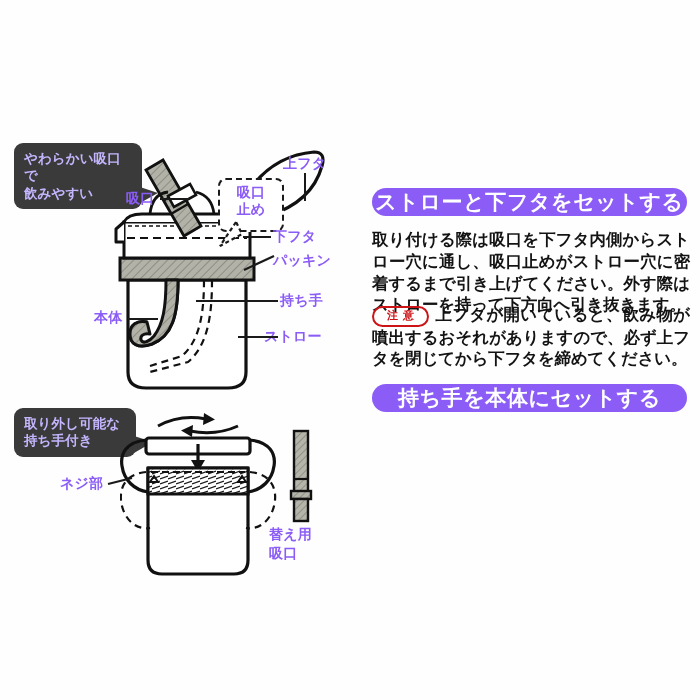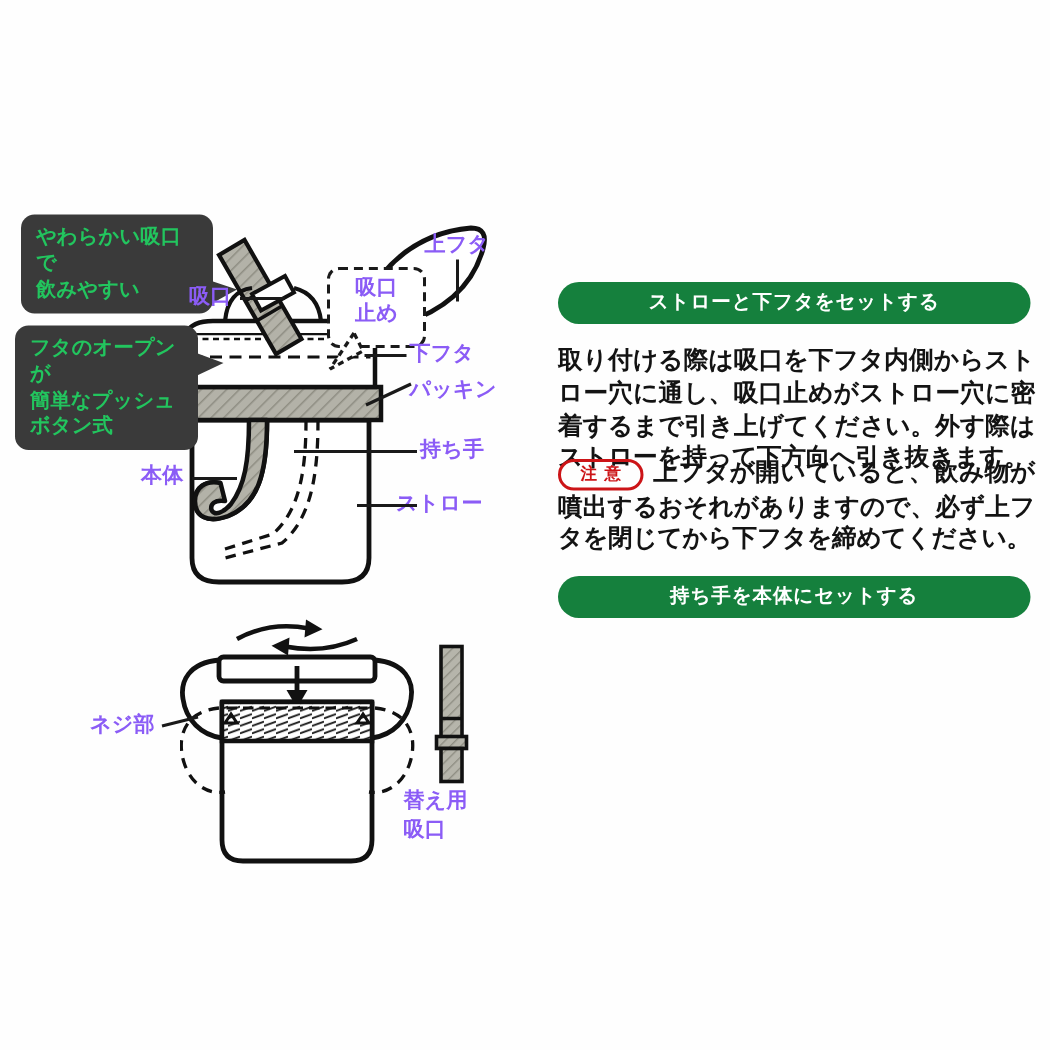--- a/index.html
+++ b/index.html
@@ -17,42 +17,42 @@
   .lbl{
     font-size:14px;font-weight:700;line-height:1.15;
     color:#8b5cf6;letter-spacing:.2px;white-space:nowrap;
   }
   .leader{position:absolute;background:#1a1a1a;}
 
   
   .callout{
     position:absolute;
     background:#3a3a3a;
-    color:#22c55e;
+    color:#c4b5fd;
     border-radius:9px;
     font-size:13.5px;
     font-weight:700;
     line-height:1.28;
     padding:7px 9px 7px 10px;
     letter-spacing:.1px;
     box-sizing:border-box;
   }
   .callout .tail{
     position:absolute;
     width:0;height:0;
     border-style:solid;
   }
 
   
   .panel-head{
     position:absolute;
-    background:#15803d;
+    background:#8b5cf6;
     border-radius:16px;
     color:#fff;
-    font-size:13px;
+    font-size:21px;
     font-weight:700;
     letter-spacing:.6px;
     text-align:center;
     line-height:28px;
     height:28px;
     box-sizing:border-box;
   }
   .panel-body{
     position:absolute;
     font-size:16.4px;
@@ -134,27 +134,26 @@
                L150 204 C143 203 140 206 141 210 C143 214 149 212 154 206 C163 194 166 178 166 150 Z" fill="url(#hatch)" stroke="#111" stroke-width="3" stroke-linejoin="round"></path>
     </svg>
   </div>
 
   <div class="callout" style="left:14px;top:143px;width:128px;">
     <div>やわらかい吸口で</div>
     <div>飲みやすい</div>
     <span class="tail" style="right:-16px;bottom:6px;border-width:6px 0 10px 18px;border-color:transparent transparent transparent #3a3a3a;"></span>
   </div>
 
-  <div class="callout" style="left:10px;top:217px;width:122px;">
-    <div>フタのオープンが</div>
-    <div>簡単なプッシュ</div>
-    <div>ボタン式</div>
-    <span class="tail" style="right:-17px;top:18px;border-width:7px 0 9px 19px;border-color:transparent transparent transparent #3a3a3a;"></span>
-  </div>
-
+
+  <div class="callout" style="left:14px;top:408px;width:122px;">
+    <div>取り外し可能な</div>
+    <div>持ち手付き</div>
+    <span class="tail" style="right:-17px;bottom:4px;border-width:6px 0 11px 19px;border-color:transparent transparent transparent #3a3a3a;"></span>
+  </div>
 
   <div class="lbl abs" style="left:126px;top:190px;">吸口</div>
   <div class="leader" style="left:160px;top:198px;width:30px;height:2.2px;"></div>
 
   <div class="abs" style="left:218px;top:178px;width:62px;height:50px;border:2.2px dashed #1a1a1a;border-radius:8px;background:#fff;">
     <div class="lbl" style="text-align:center;margin-top:4px;">吸口</div>
     <div class="lbl" style="text-align:center;margin-top:1px;">止め</div>
   </div>
   <svg class="abs" style="left:216px;top:220px;" width="36" height="34">
     <path d="M20 2 L4 26 L26 14 Z" fill="#ffffff" stroke="#1a1a1a" stroke-width="2.2" stroke-dasharray="4 3"></path>

